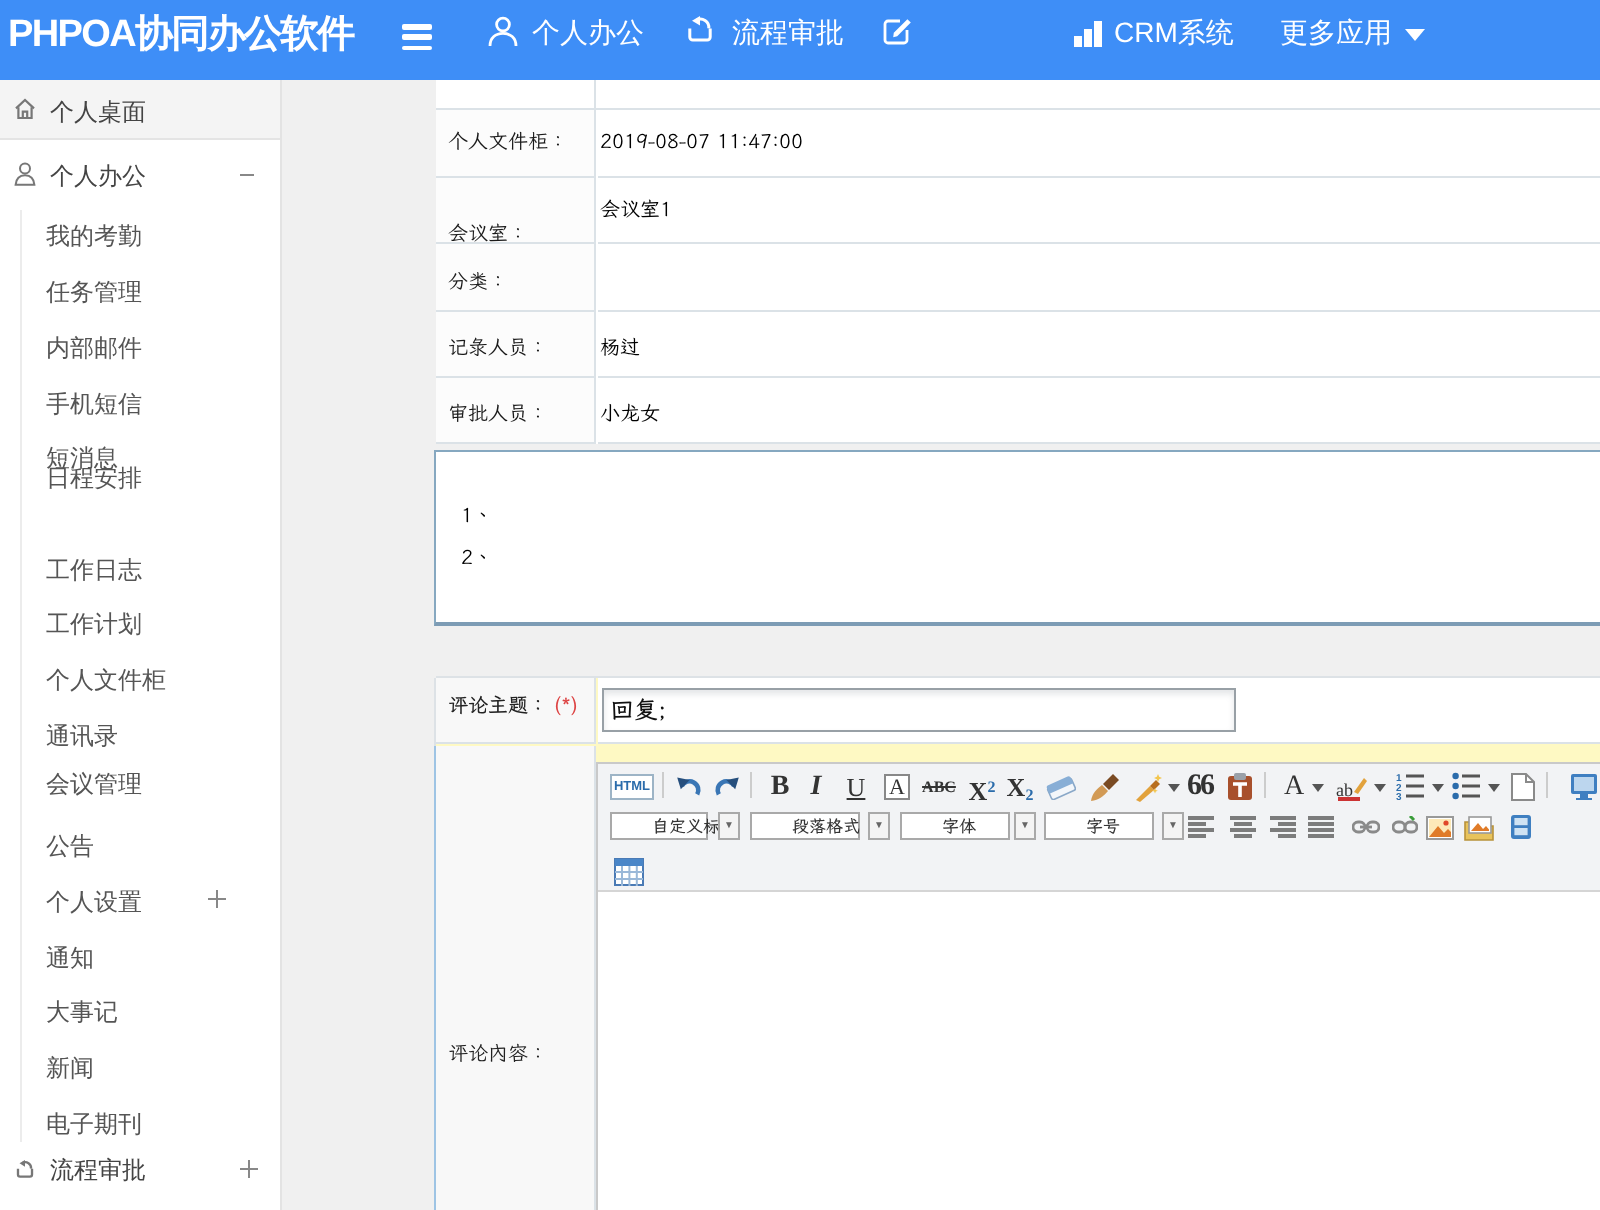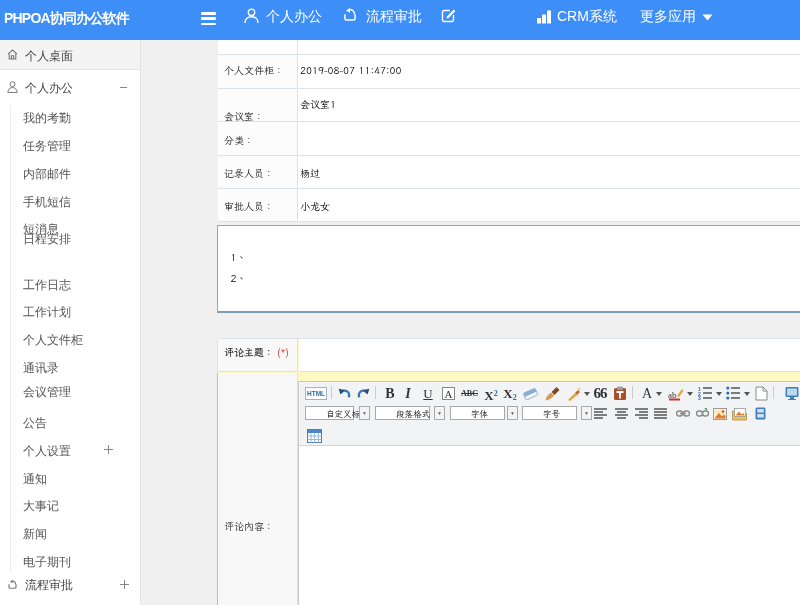--- a/index.html
+++ b/index.html
@@ -1,21 +1,21 @@
 <!DOCTYPE html>
 <html><head>
 <meta charset="utf-8">
 <style>
 *{margin:0;padding:0;box-sizing:border-box}
 html,body{width:800px;height:605px;overflow:hidden}
 body{font-family:"Liberation Sans",sans-serif;background:#f0f0f0;position:relative;-webkit-font-smoothing:antialiased}
 .abs{position:absolute}
 
 #topbar{position:absolute;left:0;top:0;width:800px;height:40px;background:#3e8ef7;color:#fff}
-#logo{position:absolute;left:4px;top:0;line-height:36px;font-size:14px;letter-spacing:-0.8px;font-weight:bold;white-space:nowrap}
+#logo{position:absolute;left:4px;top:0;line-height:36px;font-size:19px;letter-spacing:-0.8px;font-weight:bold;white-space:nowrap}
 .burger{position:absolute;left:201px;top:12px;width:15px;height:13px}
 .burger i{position:absolute;left:0;width:15px;height:2.8px;background:#fff;border-radius:1px}
 .nav{position:absolute;top:0;height:40px;line-height:32px;font-size:14px;color:#fff;white-space:nowrap}
 .nicon{position:absolute;top:8px}
 
 #sidebar{position:absolute;left:0;top:40px;width:141px;height:565px;background:#fff;border-right:1px solid #e3e3e3}
 #sb-home{position:absolute;left:0;top:0;width:140px;height:30px;background:#f4f4f4;border-bottom:1px solid #e4e4e4}
 .sb-main{position:absolute;left:25px;font-size:12px;color:#444;white-space:nowrap}
 .sb-sub{position:absolute;left:23px;font-size:12px;color:#555;white-space:nowrap}
 #subline{position:absolute;left:10px;top:65px;width:1px;height:466px;background:#ececec}
@@ -155,20 +155,23 @@
       <div style="position:absolute;left:12.5px;top:21px;line-height:21px">1、<br>2、</div>
     </div>
 
   <div id="t2">
     <div class="abs" style="left:-1px;top:0;width:1px;height:34px;background:#dde2e6"></div>
     <div class="abs" style="left:-1px;top:34px;width:1px;height:233px;background:#9ec4e4"></div>
     <div class="abs" style="left:0;top:0;width:80px;height:33px;background:#f8f8f8;border-right:1px solid #dbe2e7;border-bottom:1px solid #dbe2e7"></div>
     <div class="abs" style="left:81px;top:0;right:0;height:33px;background:#fff;border-bottom:1px solid #dbe2e7"></div>
     <div class="abs" style="left:0;top:34px;width:80px;bottom:0;background:#f8f8f8;border-right:1px solid #dbe2e7"></div>
     <div class="lbl kai" style="left:6px;top:7px;font-weight:bold;color:#222">评论主题：<span style="color:#d44;padding-left:3px">(*)</span></div>
+    <div id="inp">
+        <span class="kai" style="position:absolute;left:3px;top:3px;font-size:12px;font-weight:bold;color:#111">回复;</span>
+      </div>
     <div class="lbl kai" style="left:6px;top:181px;font-weight:normal;color:#222">评论内容：</div>
     <div id="editor">
       <div id="toolbar">
 
         <div class="abs" style="left:6px;top:5px;width:22px;height:13px;border:1px solid #9db4c6;background:#fff;font-size:6.5px;font-weight:bold;color:#2b6cab;text-align:center;line-height:11px">HTML</div>
         <div class="tsep" style="left:32px"></div>
         <svg class="abs" style="left:38px;top:5px" width="14" height="14" viewBox="0 0 14 14">
             <path d="M11.6 10.2 A4.3 4.3 0 1 0 3.9 5.9" fill="none" stroke="#3a76b5" stroke-width="2.3"></path>
             <path d="M1.6 1.8 L7.8 3.0 L3.4 7.6 z" fill="#274f7d"></path>
           </svg>

